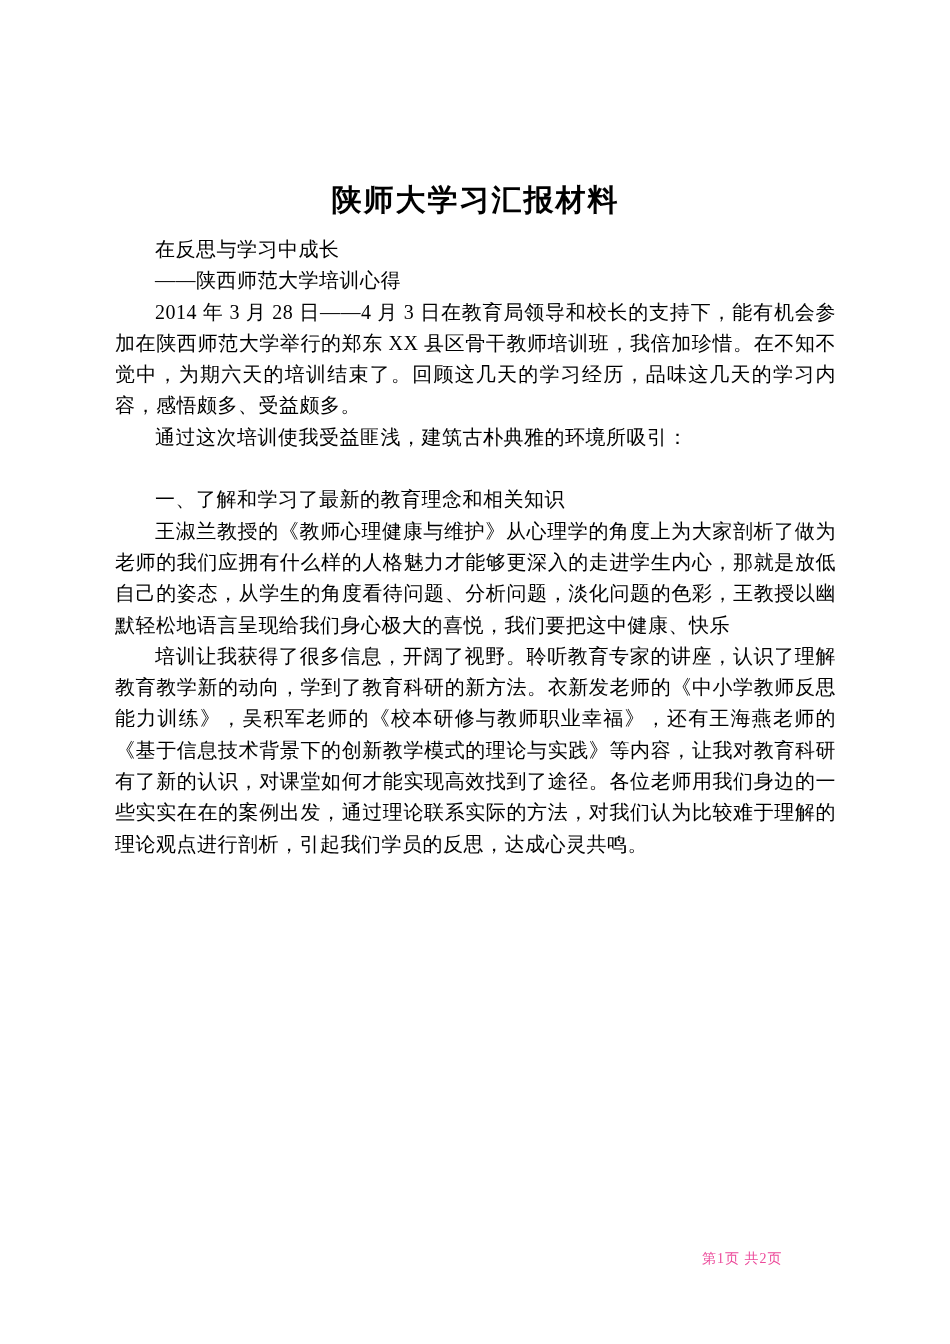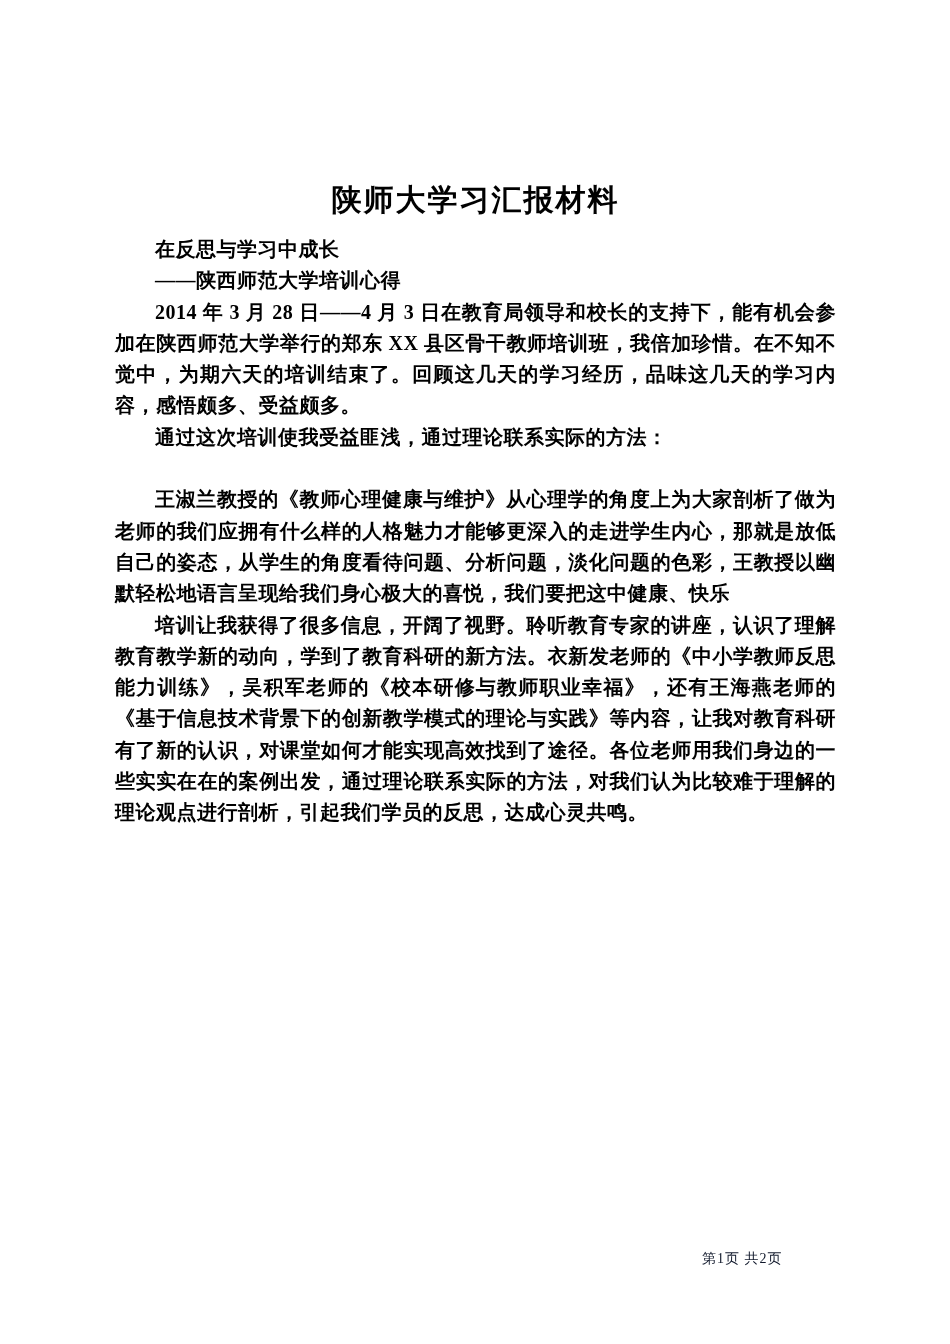--- a/index.html
+++ b/index.html
@@ -30,41 +30,41 @@
     margin-bottom: 16px;
   }
   .para {
     font-size: 20px;
     line-height: 31.3px;
     min-height: 31.3px;
     text-align: justify;
     text-indent: 2em;
     letter-spacing: 0.5px;
     word-break: break-all;
-    font-weight: bold;
   }
   .footer {
     position: absolute;
     left: 702px;
     top: 1250px;
     font-size: 14px;
     letter-spacing: 1px;
-    color: #0f172a;
+    color: #ec4899;
   }
 </style>
 </head>
 <body>
 
 <div class="page">
   <div class="content">
     <h1 class="title">陕师大学习汇报材料</h1>
     <p class="para">在反思与学习中成长</p>
     <p class="para">——陕西师范大学培训心得</p>
     <p class="para">2014 年 3 月 28 日——4 月 3 日在教育局领导和校长的支持下，能有机会参加在陕西师范大学举行的郑东 XX 县区骨干教师培训班，我倍加珍惜。在不知不觉中，为期六天的培训结束了。回顾这几天的学习经历，品味这几天的学习内容，感悟颇多、受益颇多。</p>
-    <p class="para">通过这次培训使我受益匪浅，通过理论联系实际的方法：</p>
+    <p class="para">通过这次培训使我受益匪浅，建筑古朴典雅的环境所吸引：</p>
     <p class="para"></p>
+    <p class="para">一、了解和学习了最新的教育理念和相关知识</p>
     <p class="para">王淑兰教授的《教师心理健康与维护》从心理学的角度上为大家剖析了做为老师的我们应拥有什么样的人格魅力才能够更深入的走进学生内心，那就是放低自己的姿态，从学生的角度看待问题、分析问题，淡化问题的色彩，王教授以幽默轻松地语言呈现给我们身心极大的喜悦，我们要把这中健康、快乐</p>
     <p class="para">培训让我获得了很多信息，开阔了视野。聆听教育专家的讲座，认识了理解教育教学新的动向，学到了教育科研的新方法。衣新发老师的《中小学教师反思能力训练》，吴积军老师的《校本研修与教师职业幸福》，还有王海燕老师的《基于信息技术背景下的创新教学模式的理论与实践》等内容，让我对教育科研有了新的认识，对课堂如何才能实现高效找到了途径。各位老师用我们身边的一些实实在在的案例出发，通过理论联系实际的方法，对我们认为比较难于理解的理论观点进行剖析，引起我们学员的反思，达成心灵共鸣。</p>
   </div>
   <div class="footer">
     <span>第1页 共2页</span>
   </div>
 </div>
 
 </body></html>

